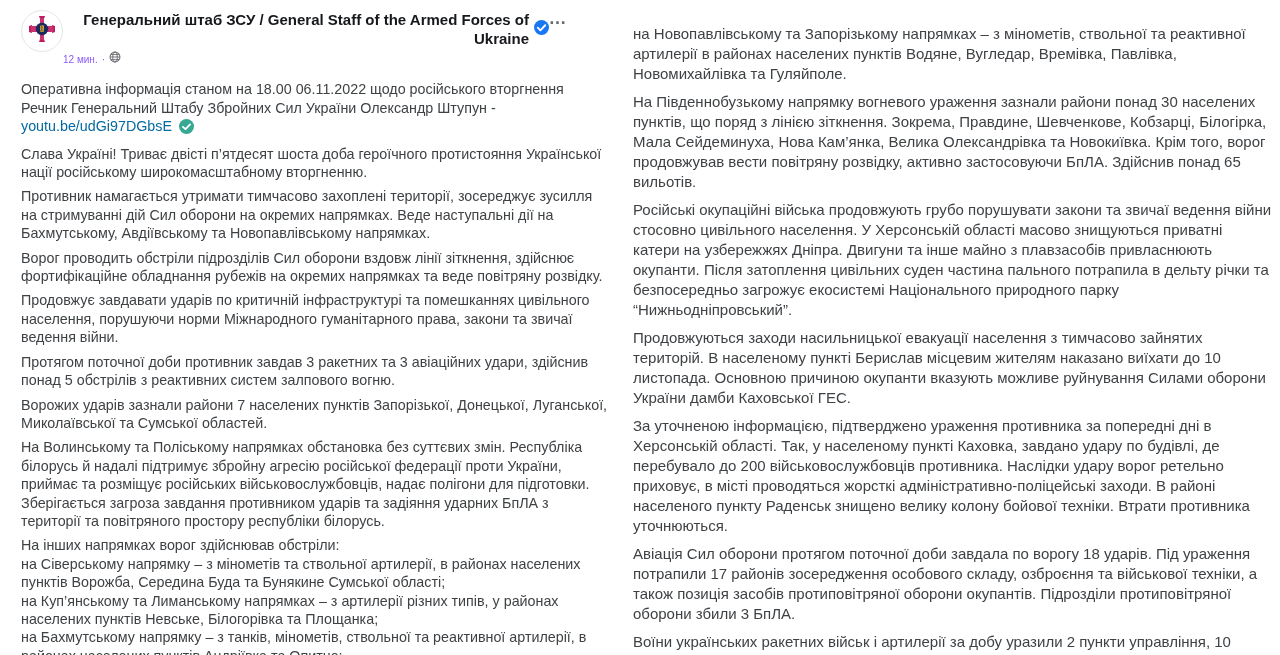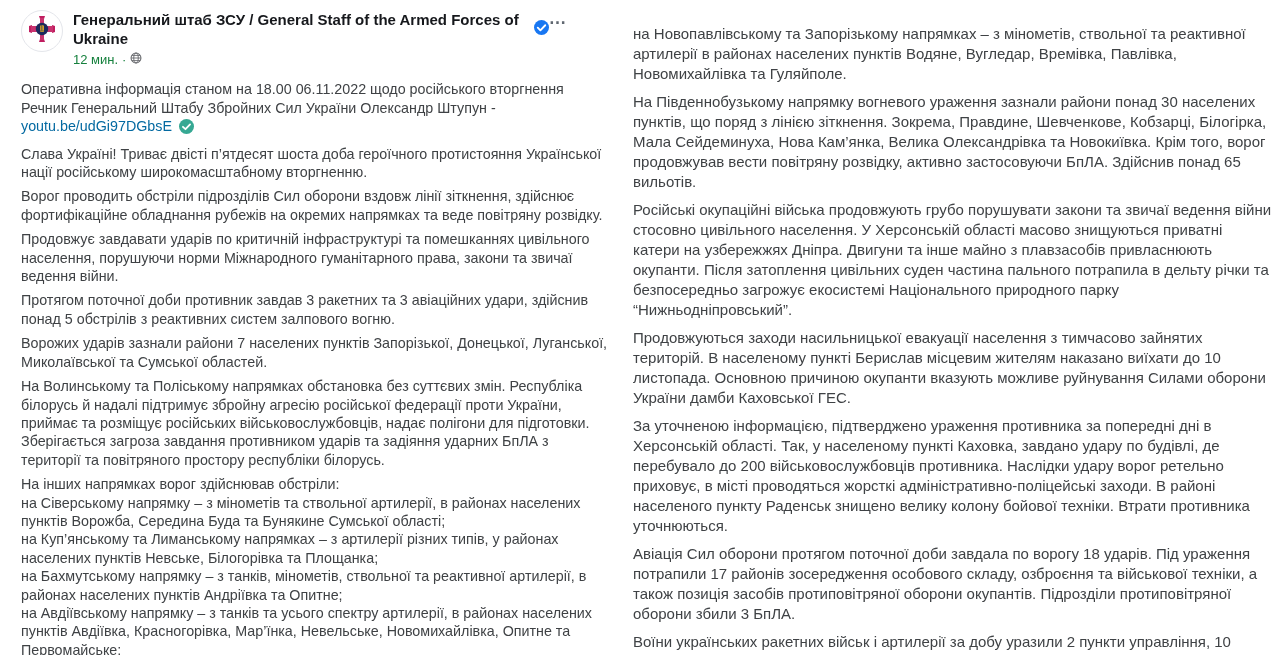--- a/index.html
+++ b/index.html
@@ -29,29 +29,29 @@
   .pre { white-space:pre-line; }
 
   
   .post-header { display:flex; align-items:flex-start; margin-bottom:11px; }
   .avatar {
     width:40px; height:40px; border-radius:50%;
     border:1px solid #e4e6eb; background:#ffffff;
     display:flex; align-items:center; justify-content:center;
     flex:0 0 auto; cursor:pointer;
   }
-  .head-texts { margin-left:10px; min-width:0; }
+  .head-texts { min-width:0;text-align:right; }
   .page-name {
     font-size:15px; font-weight:700; color:#16181c;
     line-height:19px; display:flex; align-items:center; gap:5px;
     cursor:pointer;
   }
   .meta-row {
     display:flex; align-items:center; gap:4px;
-    font-size:13px; color:#15803d; margin-top:3px; cursor:pointer;
+    font-size:10px; color:#8b5cf6; margin-top:3px; cursor:pointer;
   }
   .dots {
     margin-left:auto; margin-right:44px; margin-top:8px;
     color:#606770; font-size:17px; letter-spacing:2px; line-height:10px;
     cursor:pointer; user-select:none; font-weight:700;
   }
 
   .intro { margin:0 0 8px 0; }
   .link {
     color:#0369a1; text-decoration:none; cursor:pointer;
@@ -116,20 +116,21 @@
       <a class="link">youtu.be/udGi97DGbsE</a>
       <span class="badge-sm">
         <svg width="15" height="15" viewBox="0 0 16 16">
           <circle cx="8" cy="8" r="8" fill="#36a893"></circle>
           <path d="M4.2 8.3 L6.9 10.9 L11.8 5.7" stroke="#ffffff" stroke-width="1.9" fill="none" stroke-linecap="round" stroke-linejoin="round"></path>
         </svg>
       </span>
     </p>
 
     <p>Слава Україні! Триває двісті п’ятдесят шоста доба героїчного протистояння Української нації російському широкомасштабному вторгненню.</p>
+    <p>Противник намагається утримати тимчасово захоплені території, зосереджує зусилля на стримуванні дій Сил оборони на окремих напрямках. Веде наступальні дії на Бахмутському, Авдіївському та Новопавлівському напрямках.</p>
     <p>Ворог проводить обстріли підрозділів Сил оборони вздовж лінії зіткнення, здійснює фортифікаційне обладнання рубежів на окремих напрямках та веде повітряну розвідку.</p>
     <p>Продовжує завдавати ударів по критичній інфраструктурі та помешканнях цивільного населення, порушуючи норми Міжнародного гуманітарного права, закони та звичаї ведення війни.</p>
     <p>Протягом поточної доби противник завдав 3 ракетних та 3 авіаційних удари, здійснив понад 5 обстрілів з реактивних систем залпового вогню.</p>
     <p>Ворожих ударів зазнали райони 7 населених пунктів Запорізької, Донецької, Луганської, Миколаївської та Сумської областей.</p>
     <p>На Волинському та Поліському напрямках обстановка без суттєвих змін. Республіка білорусь й надалі підтримує збройну агресію російської федерації проти України, приймає та розміщує російських військовослужбовців, надає полігони для підготовки. Зберігається загроза завдання противником ударів та задіяння ударних БпЛА з території та повітряного простору республіки білорусь.</p>
     <p class="pre">На інших напрямках ворог здійснював обстріли:
 на Сіверському напрямку – з мінометів та ствольної артилерії, в районах населених пунктів Ворожба, Середина Буда та Бунякине Сумської області;
 на Куп’янському та Лиманському напрямках – з артилерії різних типів, у районах населених пунктів Невське, Білогорівка та Площанка;
 на Бахмутському напрямку – з танків, мінометів, ствольної та реактивної артилерії, в районах населених пунктів Андріївка та Опитне;
 на Авдіївському напрямку – з танків та усього спектру артилерії, в районах населених пунктів Авдіївка, Красногорівка, Мар’їнка, Невельське, Новомихайлівка, Опитне та Первомайське;</p>

